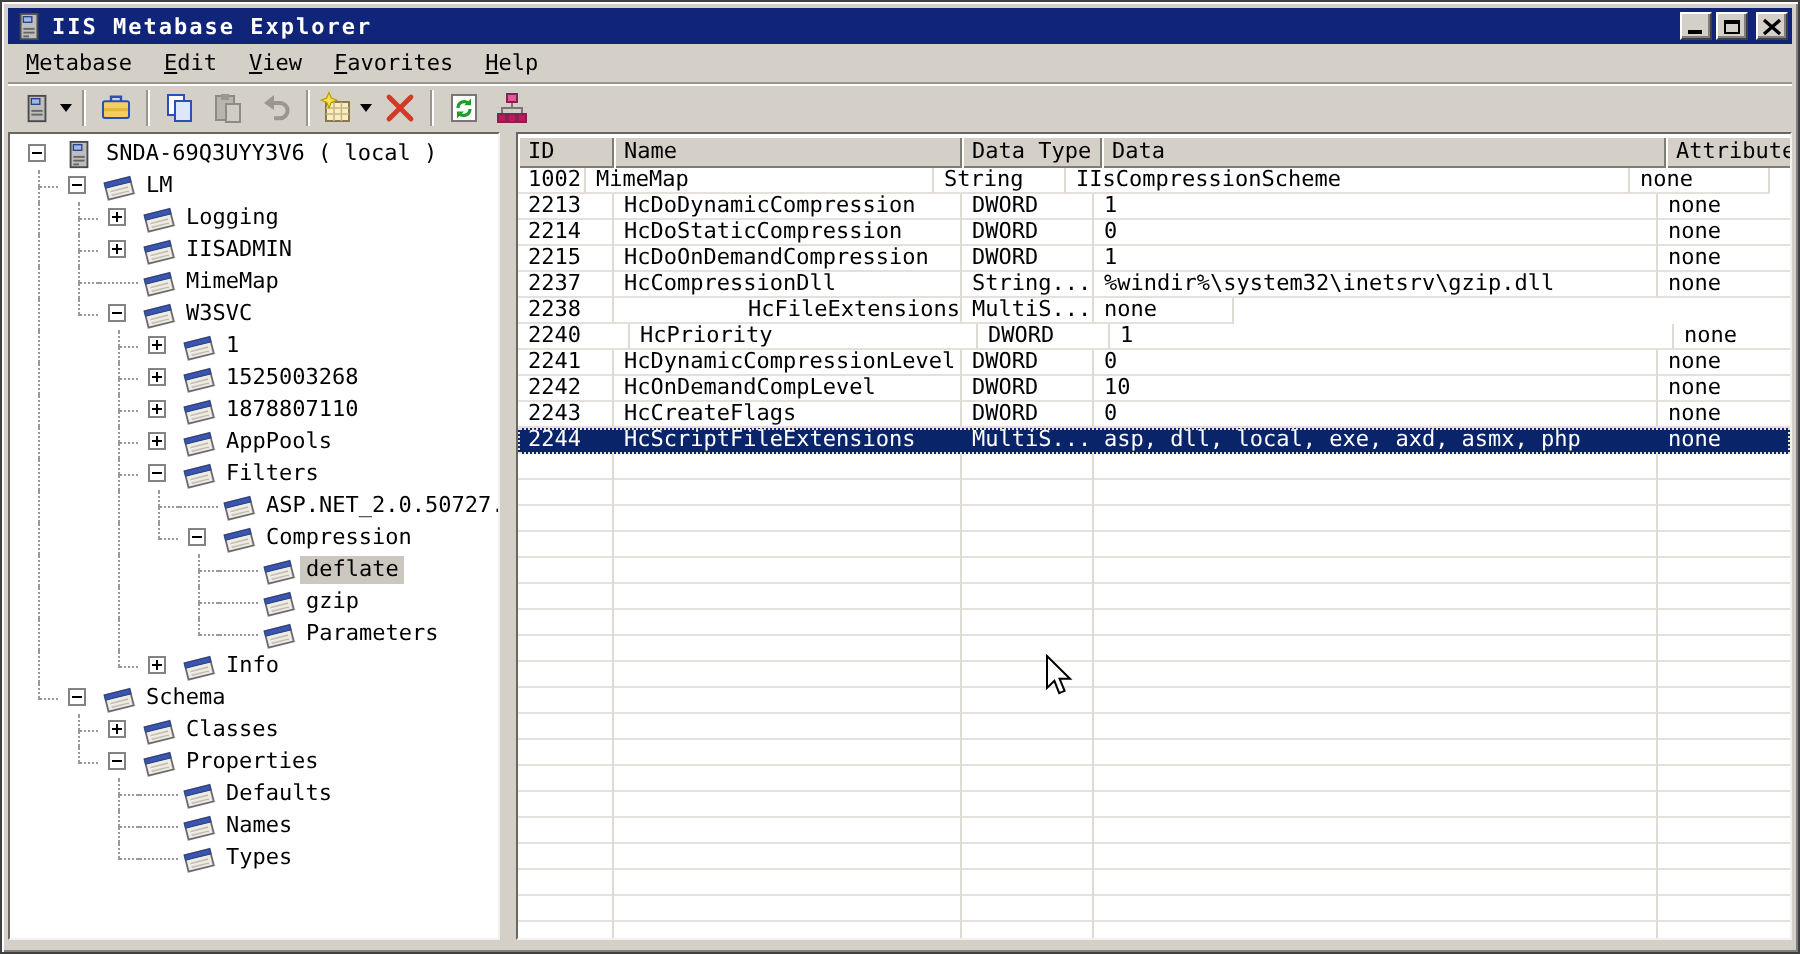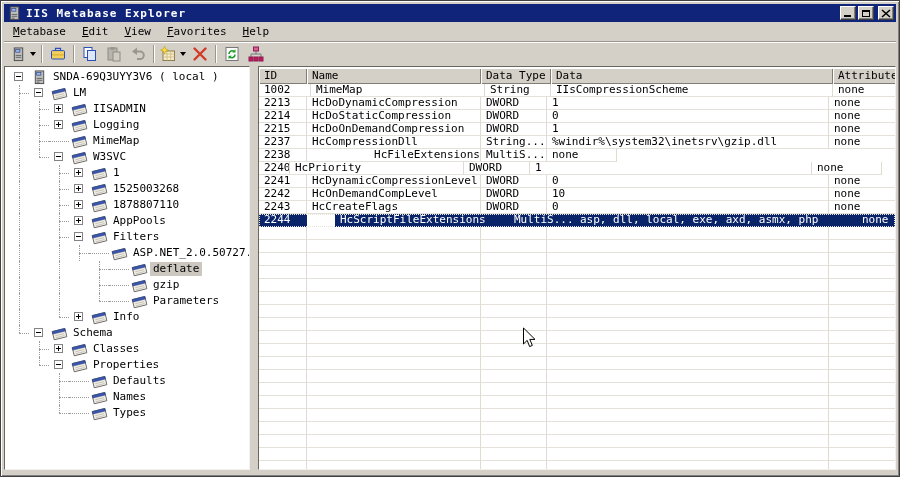--- a/index.html
+++ b/index.html
@@ -257,72 +257,262 @@
           <span class="ticon">
             <svg width="17" height="15" viewBox="0 0 17 15">
               <g transform="rotate(-14 8 8)">
                 <rect x="2" y="4" width="13" height="8.5" fill="#efece4" stroke="#6b6b6b" stroke-width="0.9"></rect>
                 <rect x="2" y="4" width="13" height="2.6" fill="#3856b0" stroke="#2a3f85" stroke-width="0.5"></rect>
                 <line x1="4" y1="8.8" x2="13" y2="8.8" stroke="#c4c0b4" stroke-width="0.8"></line>
                 <line x1="4" y1="10.8" x2="13" y2="10.8" stroke="#c4c0b4" stroke-width="0.8"></line>
               </g>
             </svg>
           </span>
+          <span class="tlabel">Logging</span>
+        </div>
+        <div class="trow">
+          <span class="tcell">
+            <i class="vline"></i>
+          </span>
+          <span class="tcell">
+            <i class="vline"></i>
+            <i class="hline"></i>
+          </span>
+          <span class="tcell">
+            <span class="expander">
+              <i class="eh"></i>
+              <i class="ev"></i>
+            </span>
+          </span>
+          <span class="ticon">
+            <svg width="17" height="15" viewBox="0 0 17 15">
+              <g transform="rotate(-14 8 8)">
+                <rect x="2" y="4" width="13" height="8.5" fill="#efece4" stroke="#6b6b6b" stroke-width="0.9"></rect>
+                <rect x="2" y="4" width="13" height="2.6" fill="#3856b0" stroke="#2a3f85" stroke-width="0.5"></rect>
+                <line x1="4" y1="8.8" x2="13" y2="8.8" stroke="#c4c0b4" stroke-width="0.8"></line>
+                <line x1="4" y1="10.8" x2="13" y2="10.8" stroke="#c4c0b4" stroke-width="0.8"></line>
+              </g>
+            </svg>
+          </span>
           <span class="tlabel">IISADMIN</span>
         </div>
         <div class="trow">
           <span class="tcell">
             <i class="vline"></i>
           </span>
           <span class="tcell">
             <i class="vline"></i>
             <i class="hline"></i>
           </span>
           <span class="tcell">
+            <i class="hline full"></i>
+          </span>
+          <span class="ticon">
+            <svg width="17" height="15" viewBox="0 0 17 15">
+              <g transform="rotate(-14 8 8)">
+                <rect x="2" y="4" width="13" height="8.5" fill="#efece4" stroke="#6b6b6b" stroke-width="0.9"></rect>
+                <rect x="2" y="4" width="13" height="2.6" fill="#3856b0" stroke="#2a3f85" stroke-width="0.5"></rect>
+                <line x1="4" y1="8.8" x2="13" y2="8.8" stroke="#c4c0b4" stroke-width="0.8"></line>
+                <line x1="4" y1="10.8" x2="13" y2="10.8" stroke="#c4c0b4" stroke-width="0.8"></line>
+              </g>
+            </svg>
+          </span>
+          <span class="tlabel">MimeMap</span>
+        </div>
+        <div class="trow">
+          <span class="tcell">
+            <i class="vline"></i>
+          </span>
+          <span class="tcell">
+            <i class="vline half"></i>
+            <i class="hline"></i>
+          </span>
+          <span class="tcell">
+            <span class="expander">
+              <i class="eh"></i>
+            </span>
+          </span>
+          <span class="ticon">
+            <svg width="17" height="15" viewBox="0 0 17 15">
+              <g transform="rotate(-14 8 8)">
+                <rect x="2" y="4" width="13" height="8.5" fill="#efece4" stroke="#6b6b6b" stroke-width="0.9"></rect>
+                <rect x="2" y="4" width="13" height="2.6" fill="#3856b0" stroke="#2a3f85" stroke-width="0.5"></rect>
+                <line x1="4" y1="8.8" x2="13" y2="8.8" stroke="#c4c0b4" stroke-width="0.8"></line>
+                <line x1="4" y1="10.8" x2="13" y2="10.8" stroke="#c4c0b4" stroke-width="0.8"></line>
+              </g>
+            </svg>
+          </span>
+          <span class="tlabel">W3SVC</span>
+        </div>
+        <div class="trow">
+          <span class="tcell">
+            <i class="vline"></i>
+          </span>
+          <span class="tcell"></span>
+          <span class="tcell">
+            <i class="vline"></i>
+            <i class="hline"></i>
+          </span>
+          <span class="tcell">
             <span class="expander">
               <i class="eh"></i>
               <i class="ev"></i>
             </span>
           </span>
           <span class="ticon">
             <svg width="17" height="15" viewBox="0 0 17 15">
               <g transform="rotate(-14 8 8)">
                 <rect x="2" y="4" width="13" height="8.5" fill="#efece4" stroke="#6b6b6b" stroke-width="0.9"></rect>
                 <rect x="2" y="4" width="13" height="2.6" fill="#3856b0" stroke="#2a3f85" stroke-width="0.5"></rect>
                 <line x1="4" y1="8.8" x2="13" y2="8.8" stroke="#c4c0b4" stroke-width="0.8"></line>
                 <line x1="4" y1="10.8" x2="13" y2="10.8" stroke="#c4c0b4" stroke-width="0.8"></line>
               </g>
             </svg>
           </span>
-          <span class="tlabel">Logging</span>
-        </div>
-        <div class="trow">
+          <span class="tlabel">1</span>
+        </div>
+        <div class="trow">
+          <span class="tcell">
+            <i class="vline"></i>
+          </span>
+          <span class="tcell"></span>
+          <span class="tcell">
+            <i class="vline"></i>
+            <i class="hline"></i>
+          </span>
+          <span class="tcell">
+            <span class="expander">
+              <i class="eh"></i>
+              <i class="ev"></i>
+            </span>
+          </span>
+          <span class="ticon">
+            <svg width="17" height="15" viewBox="0 0 17 15">
+              <g transform="rotate(-14 8 8)">
+                <rect x="2" y="4" width="13" height="8.5" fill="#efece4" stroke="#6b6b6b" stroke-width="0.9"></rect>
+                <rect x="2" y="4" width="13" height="2.6" fill="#3856b0" stroke="#2a3f85" stroke-width="0.5"></rect>
+                <line x1="4" y1="8.8" x2="13" y2="8.8" stroke="#c4c0b4" stroke-width="0.8"></line>
+                <line x1="4" y1="10.8" x2="13" y2="10.8" stroke="#c4c0b4" stroke-width="0.8"></line>
+              </g>
+            </svg>
+          </span>
+          <span class="tlabel">1525003268</span>
+        </div>
+        <div class="trow">
+          <span class="tcell">
+            <i class="vline"></i>
+          </span>
+          <span class="tcell"></span>
+          <span class="tcell">
+            <i class="vline"></i>
+            <i class="hline"></i>
+          </span>
+          <span class="tcell">
+            <span class="expander">
+              <i class="eh"></i>
+              <i class="ev"></i>
+            </span>
+          </span>
+          <span class="ticon">
+            <svg width="17" height="15" viewBox="0 0 17 15">
+              <g transform="rotate(-14 8 8)">
+                <rect x="2" y="4" width="13" height="8.5" fill="#efece4" stroke="#6b6b6b" stroke-width="0.9"></rect>
+                <rect x="2" y="4" width="13" height="2.6" fill="#3856b0" stroke="#2a3f85" stroke-width="0.5"></rect>
+                <line x1="4" y1="8.8" x2="13" y2="8.8" stroke="#c4c0b4" stroke-width="0.8"></line>
+                <line x1="4" y1="10.8" x2="13" y2="10.8" stroke="#c4c0b4" stroke-width="0.8"></line>
+              </g>
+            </svg>
+          </span>
+          <span class="tlabel">1878807110</span>
+        </div>
+        <div class="trow">
+          <span class="tcell">
+            <i class="vline"></i>
+          </span>
+          <span class="tcell"></span>
+          <span class="tcell">
+            <i class="vline"></i>
+            <i class="hline"></i>
+          </span>
+          <span class="tcell">
+            <span class="expander">
+              <i class="eh"></i>
+              <i class="ev"></i>
+            </span>
+          </span>
+          <span class="ticon">
+            <svg width="17" height="15" viewBox="0 0 17 15">
+              <g transform="rotate(-14 8 8)">
+                <rect x="2" y="4" width="13" height="8.5" fill="#efece4" stroke="#6b6b6b" stroke-width="0.9"></rect>
+                <rect x="2" y="4" width="13" height="2.6" fill="#3856b0" stroke="#2a3f85" stroke-width="0.5"></rect>
+                <line x1="4" y1="8.8" x2="13" y2="8.8" stroke="#c4c0b4" stroke-width="0.8"></line>
+                <line x1="4" y1="10.8" x2="13" y2="10.8" stroke="#c4c0b4" stroke-width="0.8"></line>
+              </g>
+            </svg>
+          </span>
+          <span class="tlabel">AppPools</span>
+        </div>
+        <div class="trow">
+          <span class="tcell">
+            <i class="vline"></i>
+          </span>
+          <span class="tcell"></span>
+          <span class="tcell">
+            <i class="vline"></i>
+            <i class="hline"></i>
+          </span>
+          <span class="tcell">
+            <span class="expander">
+              <i class="eh"></i>
+            </span>
+          </span>
+          <span class="ticon">
+            <svg width="17" height="15" viewBox="0 0 17 15">
+              <g transform="rotate(-14 8 8)">
+                <rect x="2" y="4" width="13" height="8.5" fill="#efece4" stroke="#6b6b6b" stroke-width="0.9"></rect>
+                <rect x="2" y="4" width="13" height="2.6" fill="#3856b0" stroke="#2a3f85" stroke-width="0.5"></rect>
+                <line x1="4" y1="8.8" x2="13" y2="8.8" stroke="#c4c0b4" stroke-width="0.8"></line>
+                <line x1="4" y1="10.8" x2="13" y2="10.8" stroke="#c4c0b4" stroke-width="0.8"></line>
+              </g>
+            </svg>
+          </span>
+          <span class="tlabel">Filters</span>
+        </div>
+        <div class="trow">
+          <span class="tcell">
+            <i class="vline"></i>
+          </span>
+          <span class="tcell"></span>
           <span class="tcell">
             <i class="vline"></i>
           </span>
           <span class="tcell">
             <i class="vline"></i>
             <i class="hline"></i>
           </span>
           <span class="tcell">
             <i class="hline full"></i>
           </span>
           <span class="ticon">
             <svg width="17" height="15" viewBox="0 0 17 15">
               <g transform="rotate(-14 8 8)">
                 <rect x="2" y="4" width="13" height="8.5" fill="#efece4" stroke="#6b6b6b" stroke-width="0.9"></rect>
                 <rect x="2" y="4" width="13" height="2.6" fill="#3856b0" stroke="#2a3f85" stroke-width="0.5"></rect>
                 <line x1="4" y1="8.8" x2="13" y2="8.8" stroke="#c4c0b4" stroke-width="0.8"></line>
                 <line x1="4" y1="10.8" x2="13" y2="10.8" stroke="#c4c0b4" stroke-width="0.8"></line>
               </g>
             </svg>
           </span>
-          <span class="tlabel">MimeMap</span>
-        </div>
-        <div class="trow">
+          <span class="tlabel">ASP.NET_2.0.50727.0</span>
+        </div>
+        <div class="trow">
+          <span class="tcell">
+            <i class="vline"></i>
+          </span>
+          <span class="tcell"></span>
           <span class="tcell">
             <i class="vline"></i>
           </span>
           <span class="tcell">
             <i class="vline half"></i>
             <i class="hline"></i>
           </span>
           <span class="tcell">
             <span class="expander">
               <i class="eh"></i>
@@ -331,182 +521,21 @@
           <span class="ticon">
             <svg width="17" height="15" viewBox="0 0 17 15">
               <g transform="rotate(-14 8 8)">
                 <rect x="2" y="4" width="13" height="8.5" fill="#efece4" stroke="#6b6b6b" stroke-width="0.9"></rect>
                 <rect x="2" y="4" width="13" height="2.6" fill="#3856b0" stroke="#2a3f85" stroke-width="0.5"></rect>
                 <line x1="4" y1="8.8" x2="13" y2="8.8" stroke="#c4c0b4" stroke-width="0.8"></line>
                 <line x1="4" y1="10.8" x2="13" y2="10.8" stroke="#c4c0b4" stroke-width="0.8"></line>
               </g>
             </svg>
           </span>
-          <span class="tlabel">W3SVC</span>
-        </div>
-        <div class="trow">
-          <span class="tcell">
-            <i class="vline"></i>
-          </span>
-          <span class="tcell"></span>
-          <span class="tcell">
-            <i class="vline"></i>
-            <i class="hline"></i>
-          </span>
-          <span class="tcell">
-            <span class="expander">
-              <i class="eh"></i>
-              <i class="ev"></i>
-            </span>
-          </span>
-          <span class="ticon">
-            <svg width="17" height="15" viewBox="0 0 17 15">
-              <g transform="rotate(-14 8 8)">
-                <rect x="2" y="4" width="13" height="8.5" fill="#efece4" stroke="#6b6b6b" stroke-width="0.9"></rect>
-                <rect x="2" y="4" width="13" height="2.6" fill="#3856b0" stroke="#2a3f85" stroke-width="0.5"></rect>
-                <line x1="4" y1="8.8" x2="13" y2="8.8" stroke="#c4c0b4" stroke-width="0.8"></line>
-                <line x1="4" y1="10.8" x2="13" y2="10.8" stroke="#c4c0b4" stroke-width="0.8"></line>
-              </g>
-            </svg>
-          </span>
-          <span class="tlabel">1</span>
-        </div>
-        <div class="trow">
-          <span class="tcell">
-            <i class="vline"></i>
-          </span>
-          <span class="tcell"></span>
-          <span class="tcell">
-            <i class="vline"></i>
-            <i class="hline"></i>
-          </span>
-          <span class="tcell">
-            <span class="expander">
-              <i class="eh"></i>
-              <i class="ev"></i>
-            </span>
-          </span>
-          <span class="ticon">
-            <svg width="17" height="15" viewBox="0 0 17 15">
-              <g transform="rotate(-14 8 8)">
-                <rect x="2" y="4" width="13" height="8.5" fill="#efece4" stroke="#6b6b6b" stroke-width="0.9"></rect>
-                <rect x="2" y="4" width="13" height="2.6" fill="#3856b0" stroke="#2a3f85" stroke-width="0.5"></rect>
-                <line x1="4" y1="8.8" x2="13" y2="8.8" stroke="#c4c0b4" stroke-width="0.8"></line>
-                <line x1="4" y1="10.8" x2="13" y2="10.8" stroke="#c4c0b4" stroke-width="0.8"></line>
-              </g>
-            </svg>
-          </span>
-          <span class="tlabel">1525003268</span>
-        </div>
-        <div class="trow">
-          <span class="tcell">
-            <i class="vline"></i>
-          </span>
-          <span class="tcell"></span>
-          <span class="tcell">
-            <i class="vline"></i>
-            <i class="hline"></i>
-          </span>
-          <span class="tcell">
-            <span class="expander">
-              <i class="eh"></i>
-              <i class="ev"></i>
-            </span>
-          </span>
-          <span class="ticon">
-            <svg width="17" height="15" viewBox="0 0 17 15">
-              <g transform="rotate(-14 8 8)">
-                <rect x="2" y="4" width="13" height="8.5" fill="#efece4" stroke="#6b6b6b" stroke-width="0.9"></rect>
-                <rect x="2" y="4" width="13" height="2.6" fill="#3856b0" stroke="#2a3f85" stroke-width="0.5"></rect>
-                <line x1="4" y1="8.8" x2="13" y2="8.8" stroke="#c4c0b4" stroke-width="0.8"></line>
-                <line x1="4" y1="10.8" x2="13" y2="10.8" stroke="#c4c0b4" stroke-width="0.8"></line>
-              </g>
-            </svg>
-          </span>
-          <span class="tlabel">1878807110</span>
-        </div>
-        <div class="trow">
-          <span class="tcell">
-            <i class="vline"></i>
-          </span>
-          <span class="tcell"></span>
-          <span class="tcell">
-            <i class="vline"></i>
-            <i class="hline"></i>
-          </span>
-          <span class="tcell">
-            <span class="expander">
-              <i class="eh"></i>
-              <i class="ev"></i>
-            </span>
-          </span>
-          <span class="ticon">
-            <svg width="17" height="15" viewBox="0 0 17 15">
-              <g transform="rotate(-14 8 8)">
-                <rect x="2" y="4" width="13" height="8.5" fill="#efece4" stroke="#6b6b6b" stroke-width="0.9"></rect>
-                <rect x="2" y="4" width="13" height="2.6" fill="#3856b0" stroke="#2a3f85" stroke-width="0.5"></rect>
-                <line x1="4" y1="8.8" x2="13" y2="8.8" stroke="#c4c0b4" stroke-width="0.8"></line>
-                <line x1="4" y1="10.8" x2="13" y2="10.8" stroke="#c4c0b4" stroke-width="0.8"></line>
-              </g>
-            </svg>
-          </span>
-          <span class="tlabel">AppPools</span>
-        </div>
-        <div class="trow">
-          <span class="tcell">
-            <i class="vline"></i>
-          </span>
-          <span class="tcell"></span>
-          <span class="tcell">
-            <i class="vline"></i>
-            <i class="hline"></i>
-          </span>
-          <span class="tcell">
-            <span class="expander">
-              <i class="eh"></i>
-            </span>
-          </span>
-          <span class="ticon">
-            <svg width="17" height="15" viewBox="0 0 17 15">
-              <g transform="rotate(-14 8 8)">
-                <rect x="2" y="4" width="13" height="8.5" fill="#efece4" stroke="#6b6b6b" stroke-width="0.9"></rect>
-                <rect x="2" y="4" width="13" height="2.6" fill="#3856b0" stroke="#2a3f85" stroke-width="0.5"></rect>
-                <line x1="4" y1="8.8" x2="13" y2="8.8" stroke="#c4c0b4" stroke-width="0.8"></line>
-                <line x1="4" y1="10.8" x2="13" y2="10.8" stroke="#c4c0b4" stroke-width="0.8"></line>
-              </g>
-            </svg>
-          </span>
-          <span class="tlabel">Filters</span>
-        </div>
-        <div class="trow">
-          <span class="tcell">
-            <i class="vline"></i>
-          </span>
-          <span class="tcell"></span>
-          <span class="tcell">
-            <i class="vline"></i>
-          </span>
-          <span class="tcell">
-            <i class="vline"></i>
-            <i class="hline"></i>
-          </span>
-          <span class="tcell">
-            <i class="hline full"></i>
-          </span>
-          <span class="ticon">
-            <svg width="17" height="15" viewBox="0 0 17 15">
-              <g transform="rotate(-14 8 8)">
-                <rect x="2" y="4" width="13" height="8.5" fill="#efece4" stroke="#6b6b6b" stroke-width="0.9"></rect>
-                <rect x="2" y="4" width="13" height="2.6" fill="#3856b0" stroke="#2a3f85" stroke-width="0.5"></rect>
-                <line x1="4" y1="8.8" x2="13" y2="8.8" stroke="#c4c0b4" stroke-width="0.8"></line>
-                <line x1="4" y1="10.8" x2="13" y2="10.8" stroke="#c4c0b4" stroke-width="0.8"></line>
-              </g>
-            </svg>
-          </span>
-          <span class="tlabel">ASP.NET_2.0.50727.0</span>
+          <span class="tlabel">Compression</span>
         </div>
         <div class="trow tsel">
           <span class="tcell">
             <i class="vline"></i>
           </span>
           <span class="tcell"></span>
           <span class="tcell">
             <i class="vline"></i>
           </span>
           <span class="tcell"></span>
@@ -752,21 +781,21 @@
     <div class="list-panel">
       <div class="list-header" id="lheader">
           <div class="hcell" style="width: 48px;"><span>ID</span></div>
           <div class="hcell" style="width: 174px;"><span>Name</span></div>
           <div class="hcell" style="width: 70px;"><span>Data Type</span></div>
           <div class="hcell" style="width: 282px;"><span>Data</span></div>
           <div class="hcell" style="width: 70px;"><span>Attributes</span></div>
         </div>
       <div style="flex:1; overflow:hidden; display:flex; flex-direction:column" id="lbody">
           <div class="lrow">
-            <div class="lcell" style="width: 52px;">1002</div>
+            <div class="lcell" style="width: 34px;">1002</div>
             <div class="lcell" style="width: 174px;">MimeMap</div>
             <div class="lcell" style="width: 66px;">String</div>
             <div class="lcell" style="width: 282px;">IIsCompressionScheme</div>
             <div class="lcell" style="width: 70px;">none</div>
           </div>
           <div class="lrow">
             <div class="lcell" style="width: 48px;">2213</div>
             <div class="lcell" style="width: 174px;">HcDoDynamicCompression</div>
             <div class="lcell" style="width: 66px;">DWORD</div>
             <div class="lcell" style="width: 282px;">1</div>
@@ -793,21 +822,21 @@
             <div class="lcell" style="width: 282px;">%windir%\system32\inetsrv\gzip.dll</div>
             <div class="lcell" style="width: 70px;">none</div>
           </div>
           <div class="lrow">
             <div class="lcell" style="width: 48px;">2238</div>
             <div class="lcell" style="width: 174px; text-align: right;">HcFileExtensions</div>
             <div class="lcell" style="width: 66px;">MultiS...</div>
             <div class="lcell" style="width: 70px;">none</div>
           </div>
           <div class="lrow">
-            <div class="lcell" style="width: 31px;">2240</div>
+            <div class="lcell" style="width: 56px;">2240</div>
             <div class="lcell" style="width: 174px;">HcPriority</div>
             <div class="lcell" style="width: 66px;">DWORD</div>
             <div class="lcell" style="width: 282px;">1</div>
             <div class="lcell" style="width: 70px;">none</div>
           </div>
           <div class="lrow">
             <div class="lcell" style="width: 48px;">2241</div>
             <div class="lcell" style="width: 174px;">HcDynamicCompressionLevel</div>
             <div class="lcell" style="width: 66px;">DWORD</div>
             <div class="lcell" style="width: 282px;">0</div>
@@ -822,21 +851,21 @@
           </div>
           <div class="lrow">
             <div class="lcell" style="width: 48px;">2243</div>
             <div class="lcell" style="width: 174px;">HcCreateFlags</div>
             <div class="lcell" style="width: 66px;">DWORD</div>
             <div class="lcell" style="width: 282px;">0</div>
             <div class="lcell" style="width: 70px;">none</div>
           </div>
           <div class="lrow lsel">
             <div class="lcell" style="width: 48px;">2244</div>
-            <div class="lcell" style="width: 174px; margin-left: 28px;">HcScriptFileExtensions</div>
+            <div class="lcell" style="width: 174px;">HcScriptFileExtensions</div>
             <div class="lcell" style="width: 66px;">MultiS...</div>
             <div class="lcell" style="width: 282px;">asp, dll, local, exe, axd, asmx, php</div>
             <div class="lcell" style="width: 70px;">none</div>
           </div>
           <div class="lrow">
             <div class="lcell" style="width: 48px;"></div>
             <div class="lcell" style="width: 174px;"></div>
             <div class="lcell" style="width: 66px;"></div>
             <div class="lcell" style="width: 282px;"></div>
             <div class="lcell" style="width: 70px;"></div>

